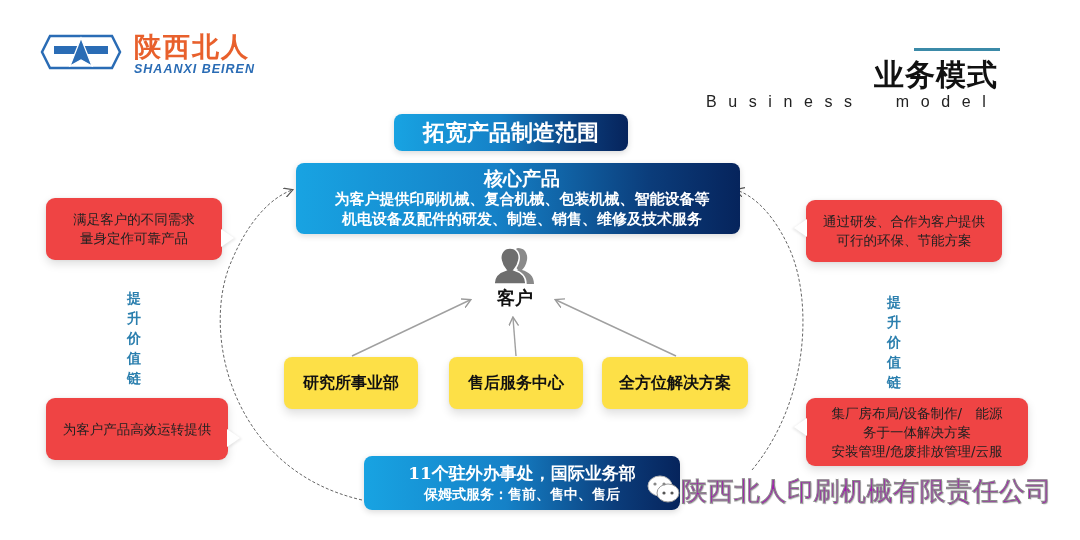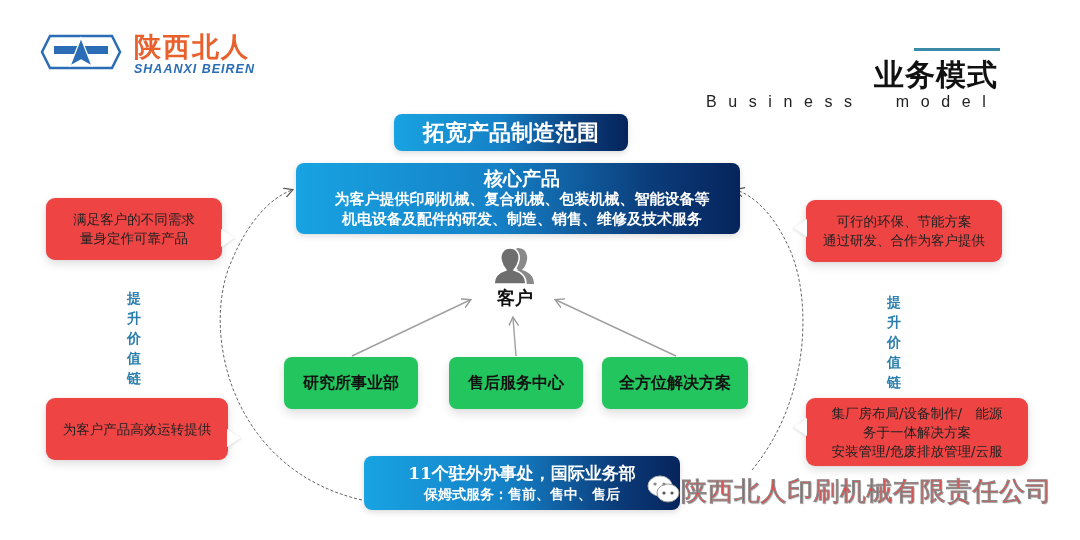--- a/index.html
+++ b/index.html
@@ -32,27 +32,27 @@
   .tail-r::after{content:"";position:absolute;right:-12px;top:50%;width:0;height:0;border-top:9px solid transparent;border-bottom:9px solid transparent;border-left:13px solid #fff;filter:drop-shadow(2px 1px 1px rgba(0,0,0,0.08));}
   .tail-l::before{content:"";position:absolute;left:-12px;top:30%;width:0;height:0;border-top:9px solid transparent;border-bottom:9px solid transparent;border-right:13px solid #fff;filter:drop-shadow(-2px 1px 1px rgba(0,0,0,0.08));}
   
   .vlabel{width:24px;font-size:14px;font-weight:bold;color:#2b7fae;line-height:20px;text-align:center;font-family:"DejaVu Sans",sans-serif;}
   .vlabel-l{left:122px;top:288px;}
   .vlabel-r{left:882px;top:292px;}
   
   .cust-icon{left:490px;top:244px;width:46px;height:40px;}
   .cust-label{left:490px;top:286px;width:50px;text-align:center;font-size:18px;font-weight:bold;color:#111;font-family:"DejaVu Sans",sans-serif;}
   
-  .dept{background:#22c55e;border-radius:8px;box-shadow:0 5px 10px rgba(0,0,0,0.12),0 0 3px rgba(0,0,0,0.05);font-family:"DejaVu Serif","Liberation Serif",serif;font-weight:bold;font-size:16px;color:#111;text-align:center;line-height:52px;height:52px;}
+  .dept{background:#fde047;border-radius:8px;box-shadow:0 5px 10px rgba(0,0,0,0.12),0 0 3px rgba(0,0,0,0.05);font-family:"DejaVu Serif","Liberation Serif",serif;font-weight:bold;font-size:16px;color:#111;text-align:center;line-height:52px;height:52px;}
   .dept-1{left:284px;top:357px;width:134px;}
   .dept-2{left:449px;top:357px;width:134px;}
   .dept-3{left:602px;top:357px;width:146px;}
   
   .wm-icon{left:646px;top:474px;width:36px;height:32px;}
-  .wm-text{left:681px;top:475px;font-size:26px;color:#ef4444;font-family:"DejaVu Sans",sans-serif;letter-spacing:0.5px;-webkit-text-stroke:1px #8a8a8a;text-shadow:1px 1px 1px rgba(0,0,0,0.25);line-height:32px;}
+  .wm-text{left:681px;top:475px;font-size:26px;color:#a21caf;font-family:"DejaVu Sans",sans-serif;letter-spacing:0.5px;-webkit-text-stroke:1px #8a8a8a;text-shadow:1px 1px 1px rgba(0,0,0,0.25);line-height:32px;}
   svg.overlay{position:absolute;left:0;top:0;}
 </style>
 </head>
 <body>
 
 <svg class="overlay" width="1080" height="540" viewBox="0 0 1080 540">
   <defs>
     <marker id="arrowGray" markerWidth="10" markerHeight="10" refX="8" refY="5" orient="auto" markerUnits="userSpaceOnUse">
       <path d="M0,0 L9,5 L0,10" fill="none" stroke="#9a9a9a" stroke-width="1.4"></path>
     </marker>
@@ -98,22 +98,22 @@
     <div>量身定作可靠产品</div>
   </div>
 </div>
 <div class="abs bubble bubble-l2 tail-r">
   <div>
     <div>为客户产品高效运转提供</div>
   </div>
 </div>
 <div class="abs bubble bubble-r tail-l">
   <div>
+    <div>通过研发、合作为客户提供</div>
     <div>可行的环保、节能方案</div>
-    <div>通过研发、合作为客户提供</div>
   </div>
 </div>
 <div class="abs bubble bubble-r2 tail-l">
   <div>
     <div style="white-space:pre;">集厂房布局/设备制作/　能源</div>
     <div>务于一体解决方案</div>
     <div>安装管理/危废排放管理/云服</div>
   </div>
 </div>
 

